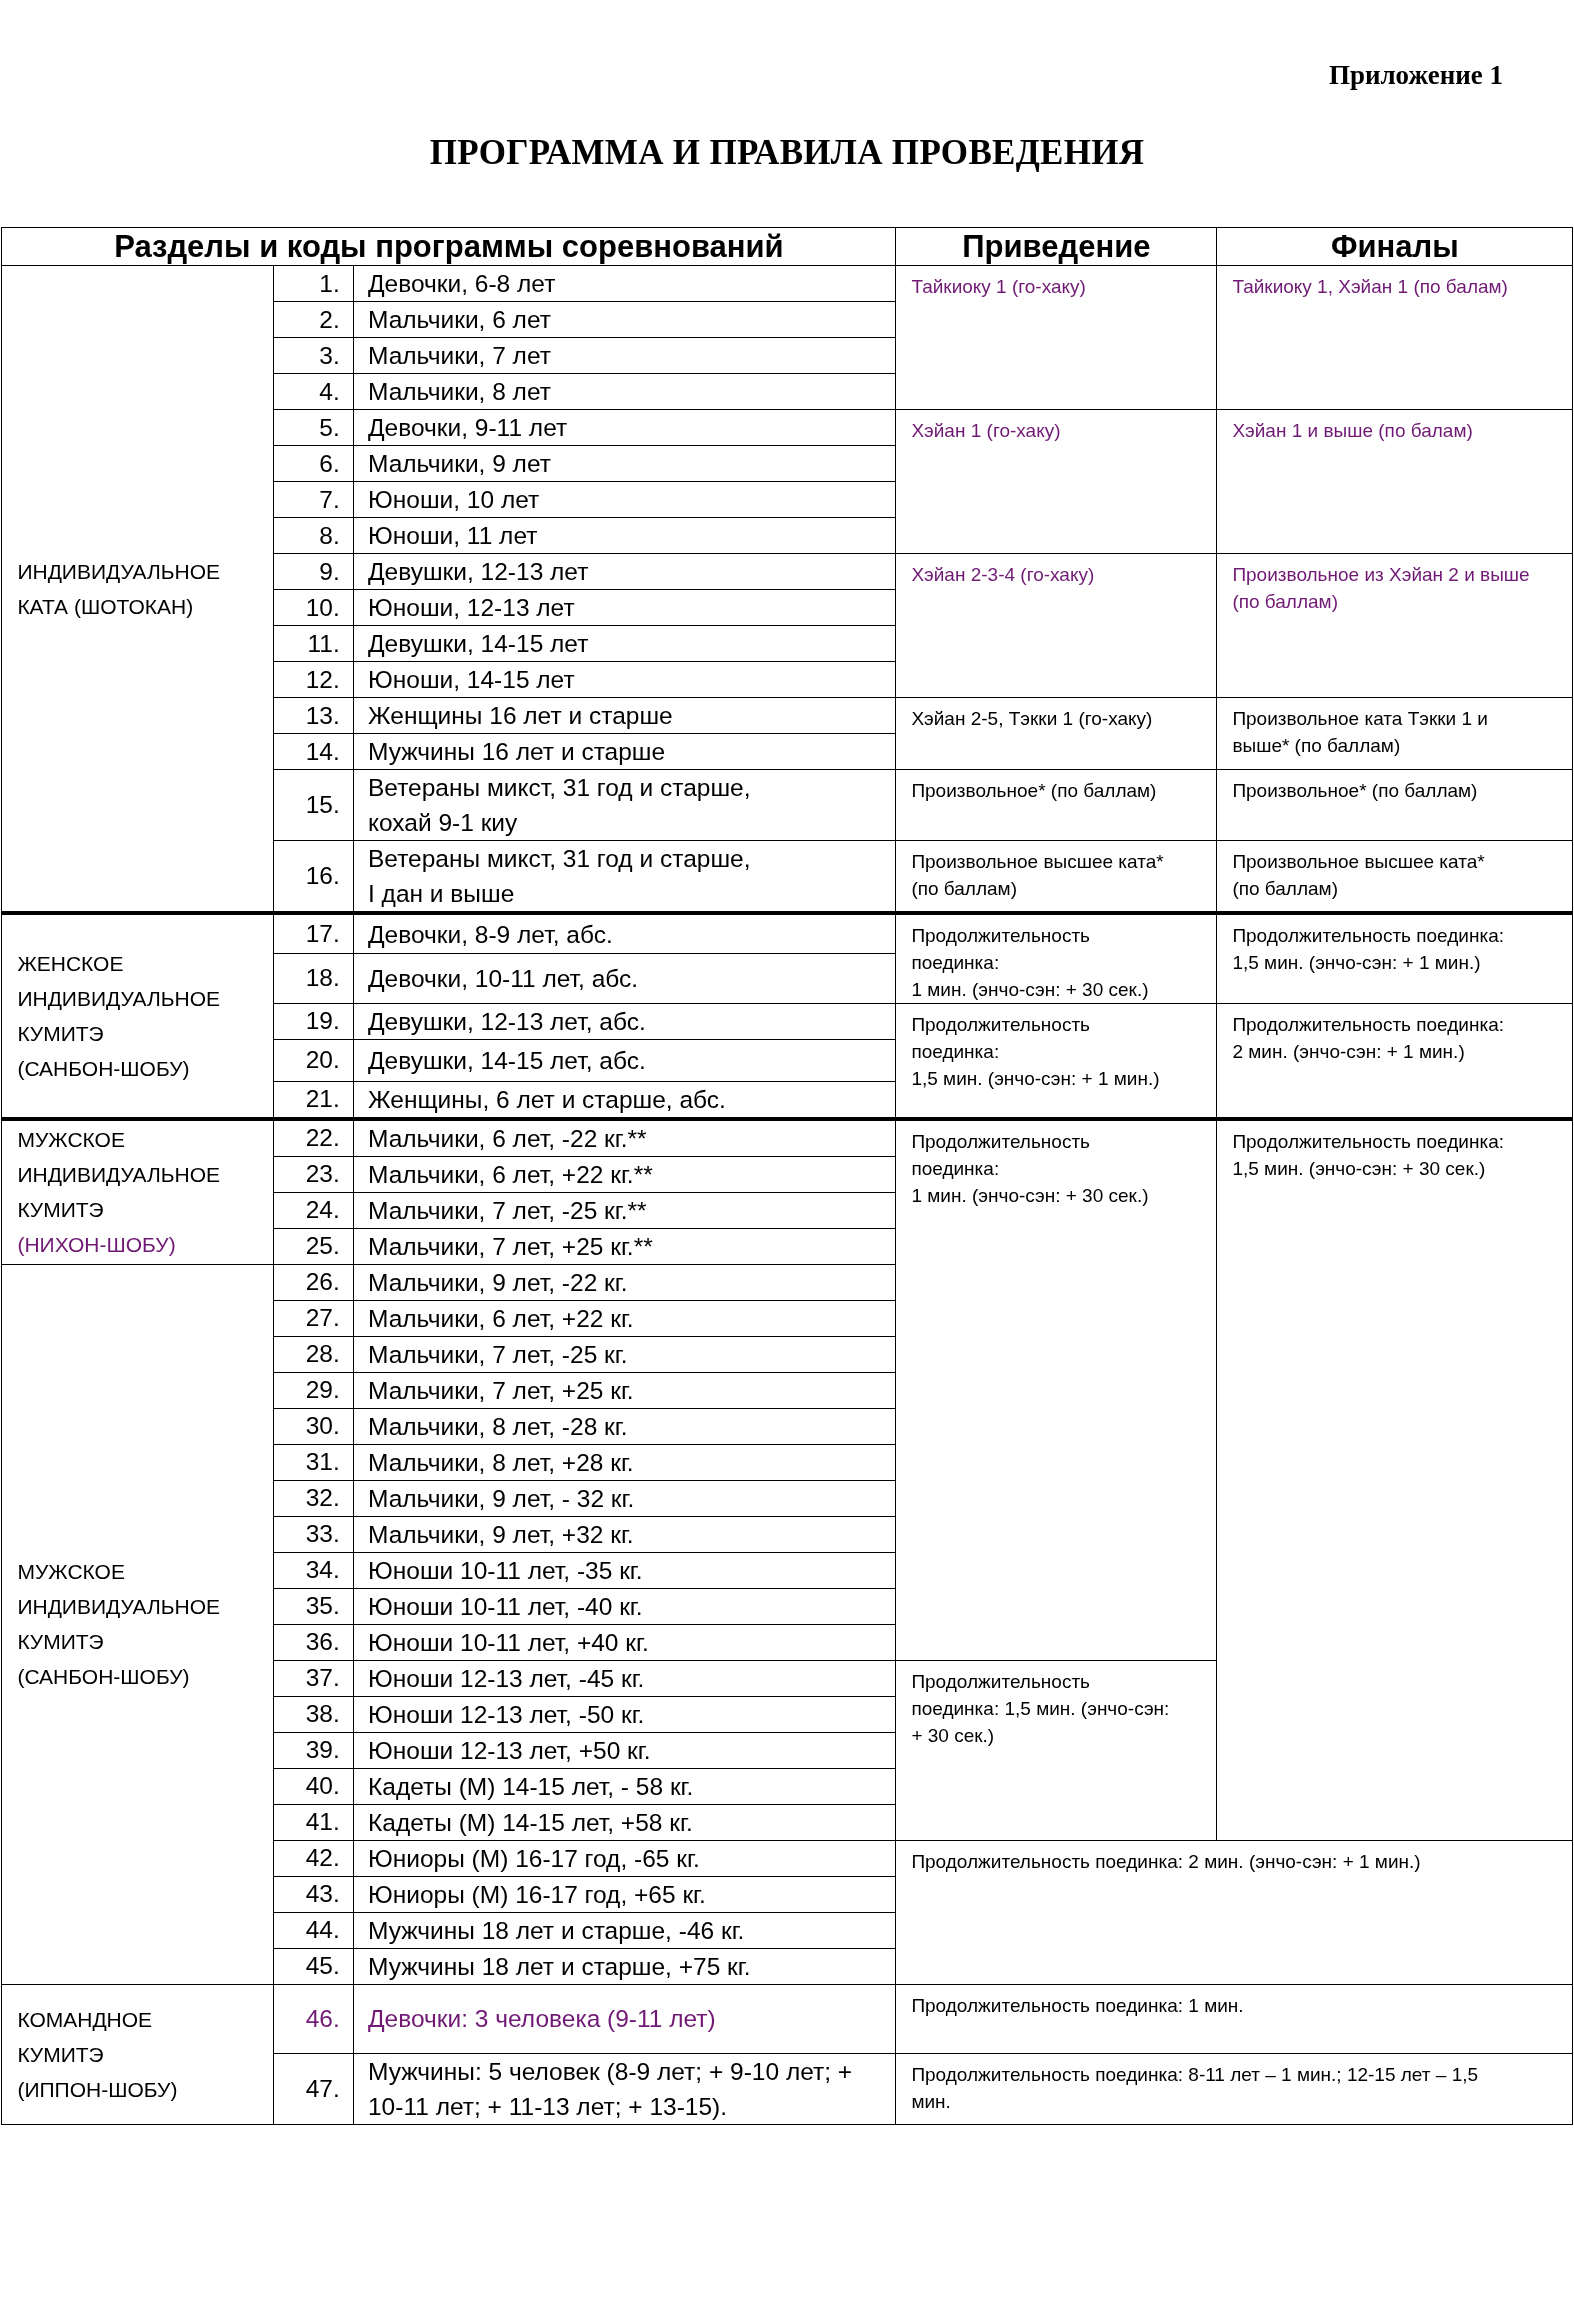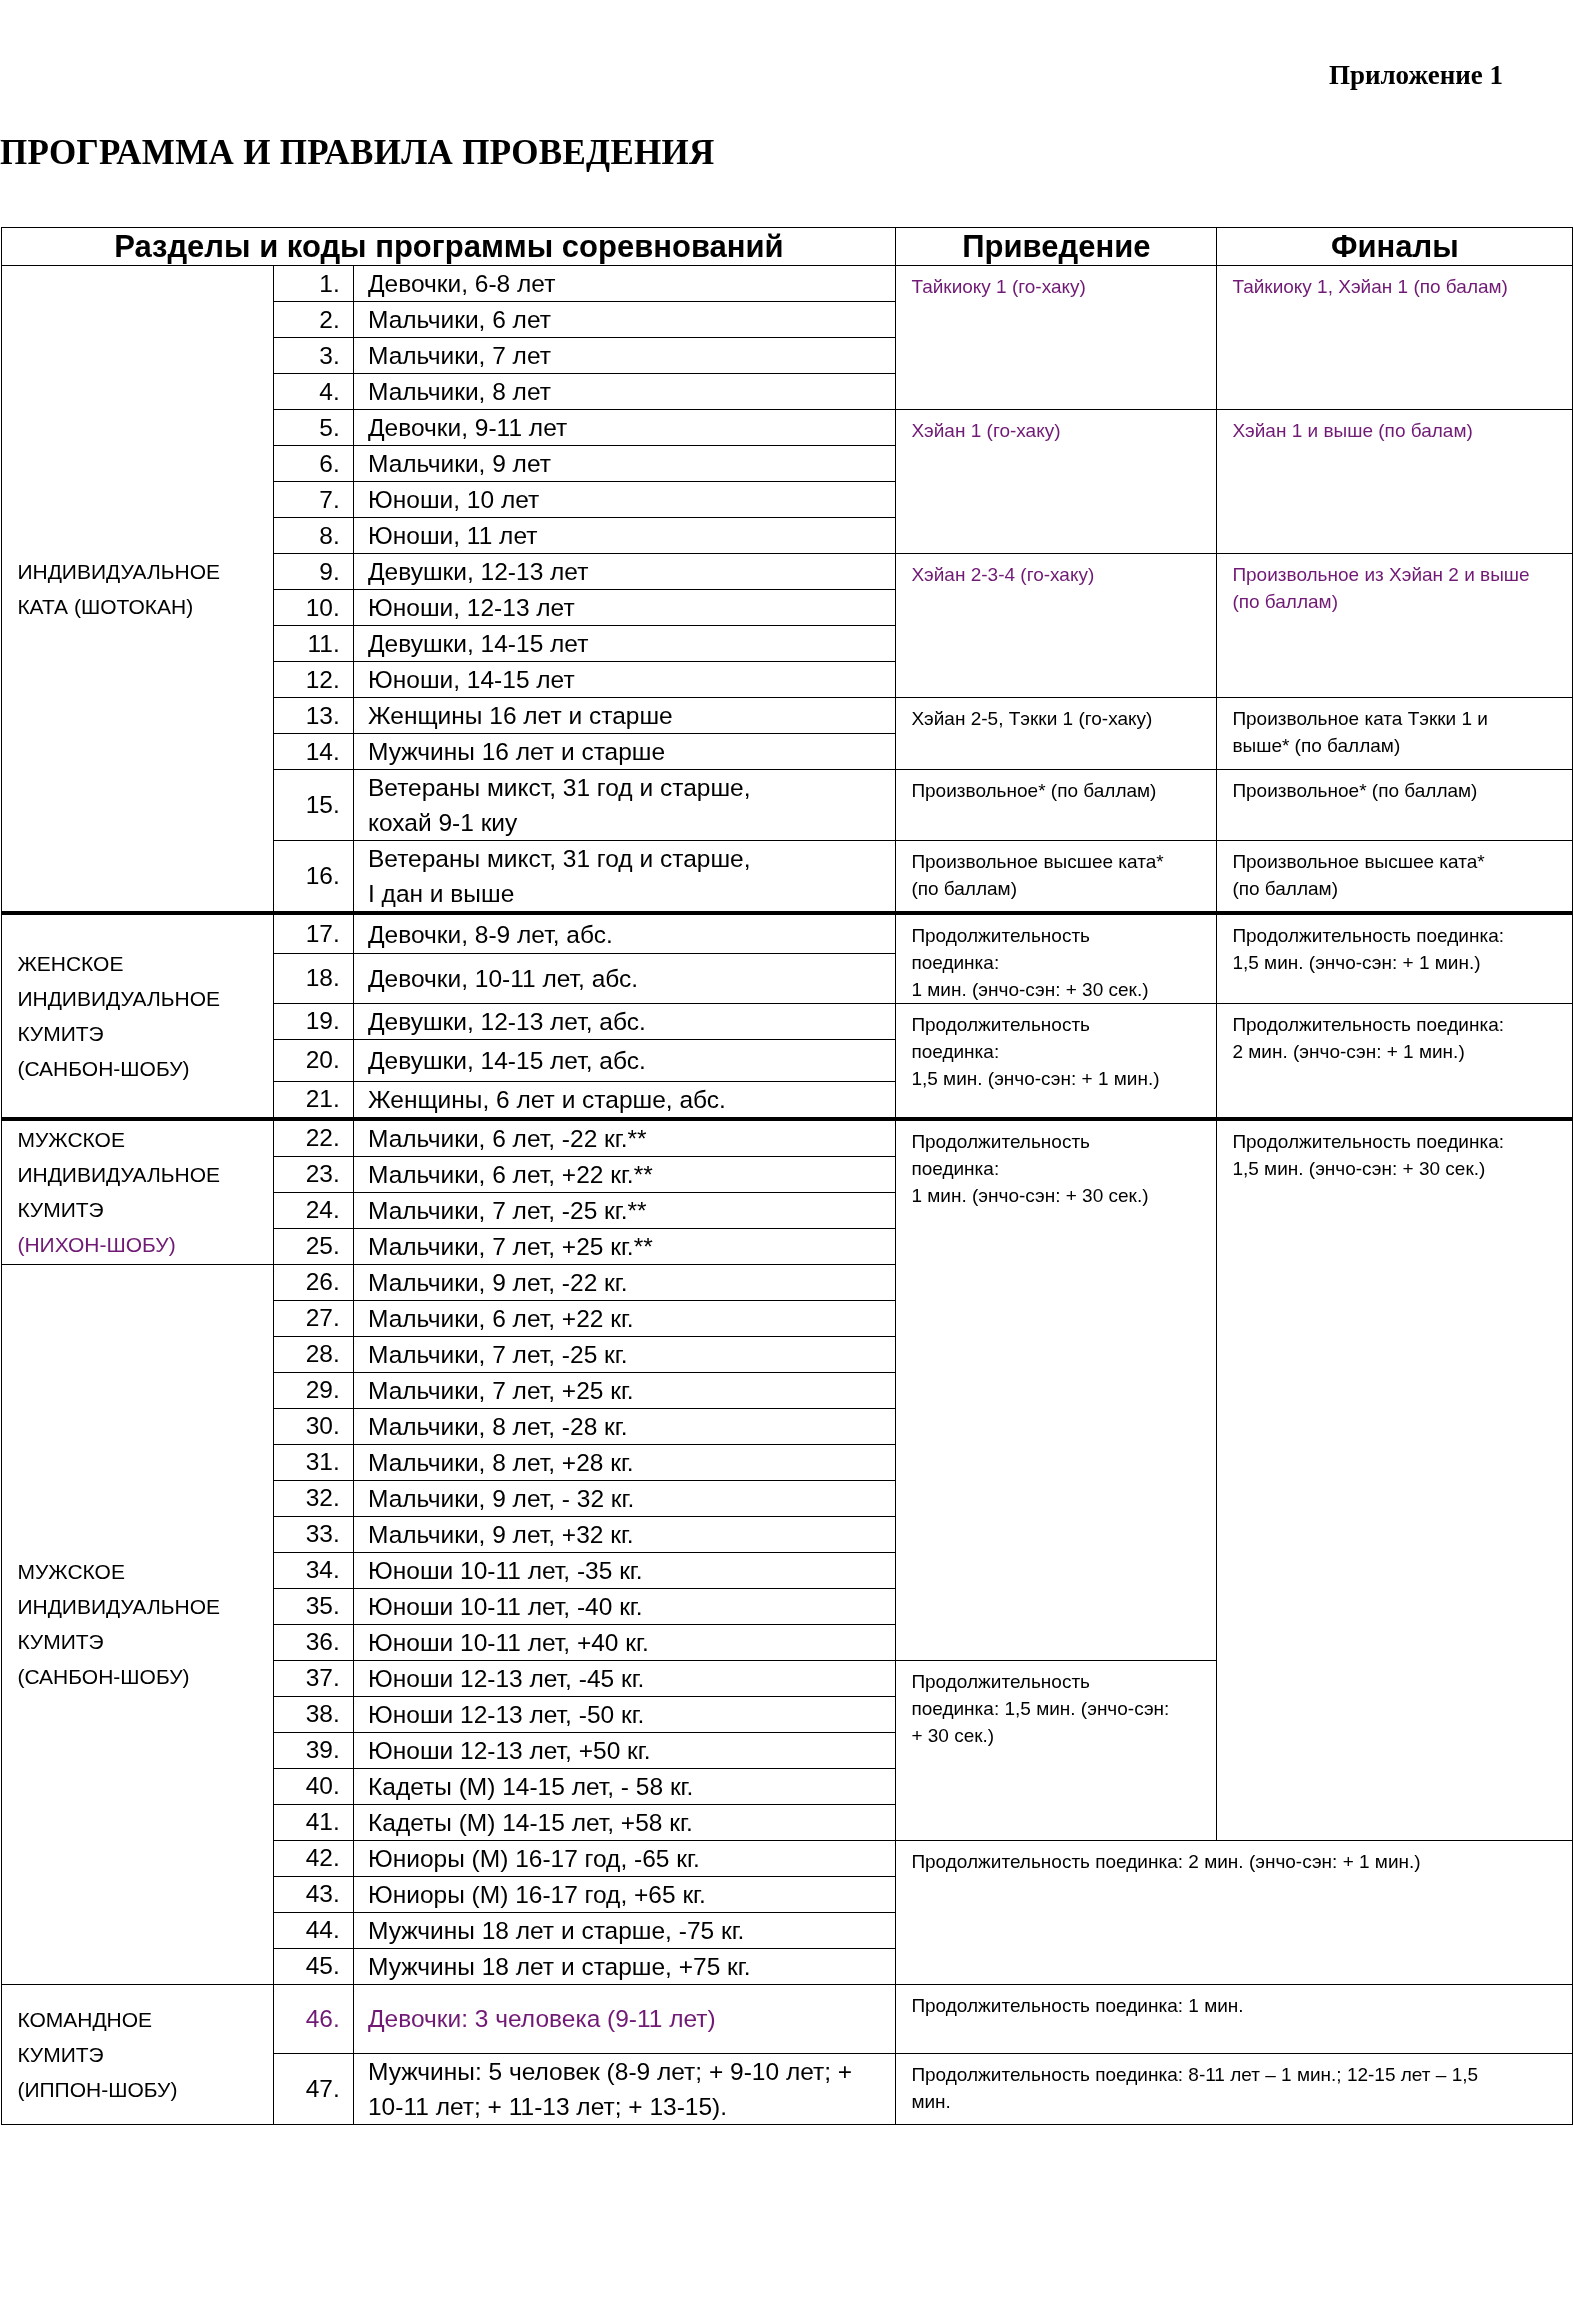--- a/index.html
+++ b/index.html
@@ -7,21 +7,21 @@
       width: 1574px; height: 2319px; position: relative;
       font-family: "Liberation Sans", "DejaVu Sans", sans-serif;
       color: #000;
     }
     .appendix {
       position: absolute; top: 60px; right: 71px;
       font-family: "Liberation Serif", "DejaVu Serif", serif;
       font-weight: bold; font-size: 27px;
     }
     .title {
-      position: absolute; top: 133px; left: 0; width: 1574px; text-align: left;
+      position: absolute; top: 133px; left: 0; width: 1574px; text-align: center;
       font-family: "Liberation Serif", "DejaVu Serif", serif;
       font-weight: bold; font-size: 35px; letter-spacing: 0.3px;
     }
     table.prog {
       position: absolute; top: 227px; left: 1.4px; width: 1571px;
       border-collapse: collapse; table-layout: fixed;
       font-size: 24.5px;
     }
     table.prog td, table.prog th {
       border: 1.7px solid #000; vertical-align: top; padding: 0;
@@ -322,21 +322,21 @@
     <td class="num">42.</td>
     <td class="cat">Юниоры (М) 16-17 год, -65 кг.</td>
     <td class="rule" colspan="2" rowspan="4">Продолжительность поединка: 2 мин. (энчо-сэн: + 1 мин.)</td>
   </tr>
   <tr>
         <td class="num">43.</td>
         <td class="cat">Юниоры (М) 16-17 год, +65 кг.</td>
       </tr>
   <tr>
         <td class="num">44.</td>
-        <td class="cat">Мужчины 18 лет и старше, -75 кг.</td>
+        <td class="cat">Мужчины 18 лет и старше, -46 кг.</td>
       </tr>
   <tr>
         <td class="num">45.</td>
         <td class="cat">Мужчины 18 лет и старше, +75 кг.</td>
       </tr>
 
   <tr>
     <td class="sec" rowspan="2">
       <span class="section-sub">КОМАНДНОЕ</span>
       <span class="section-sub">КУМИТЭ</span>

